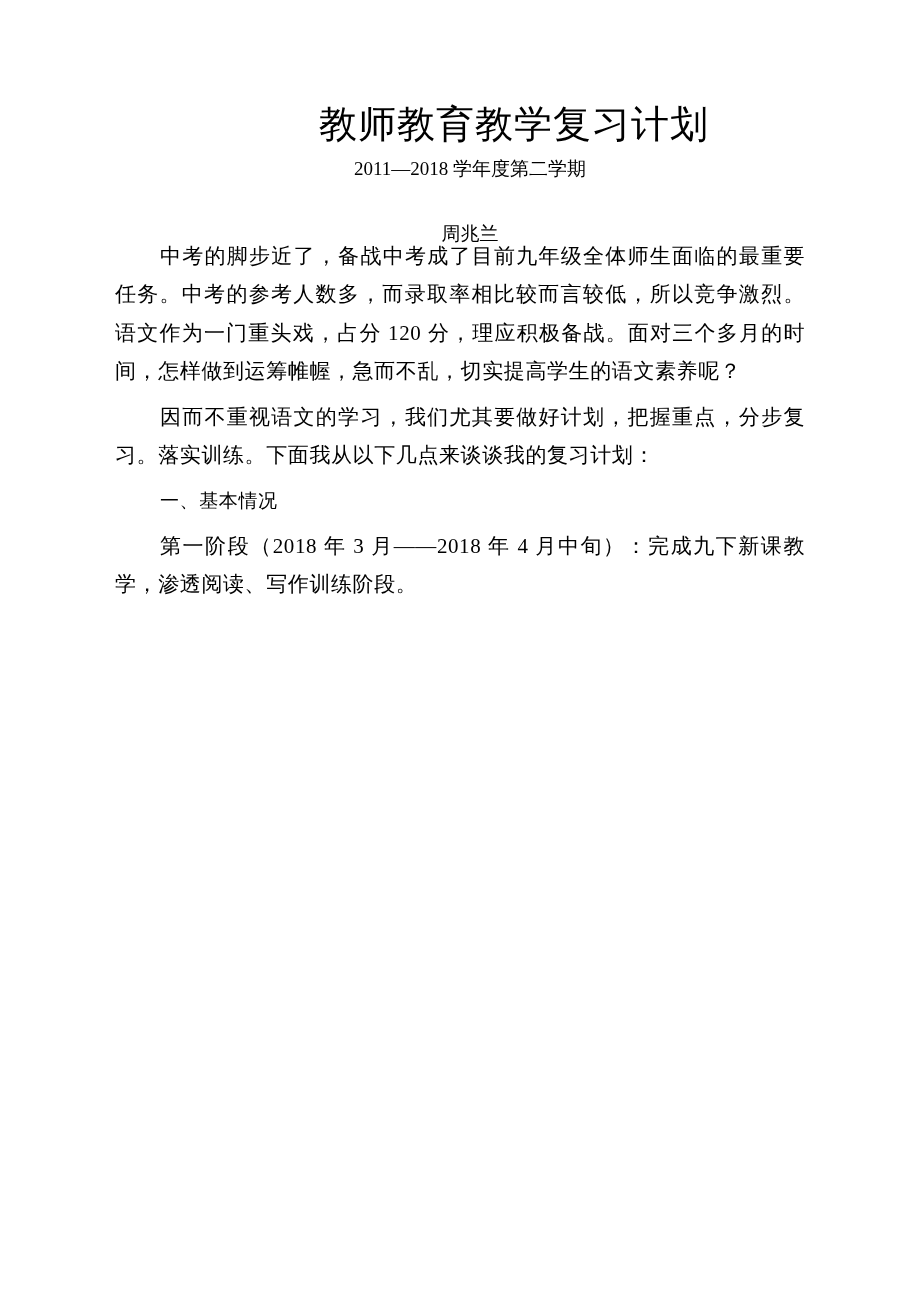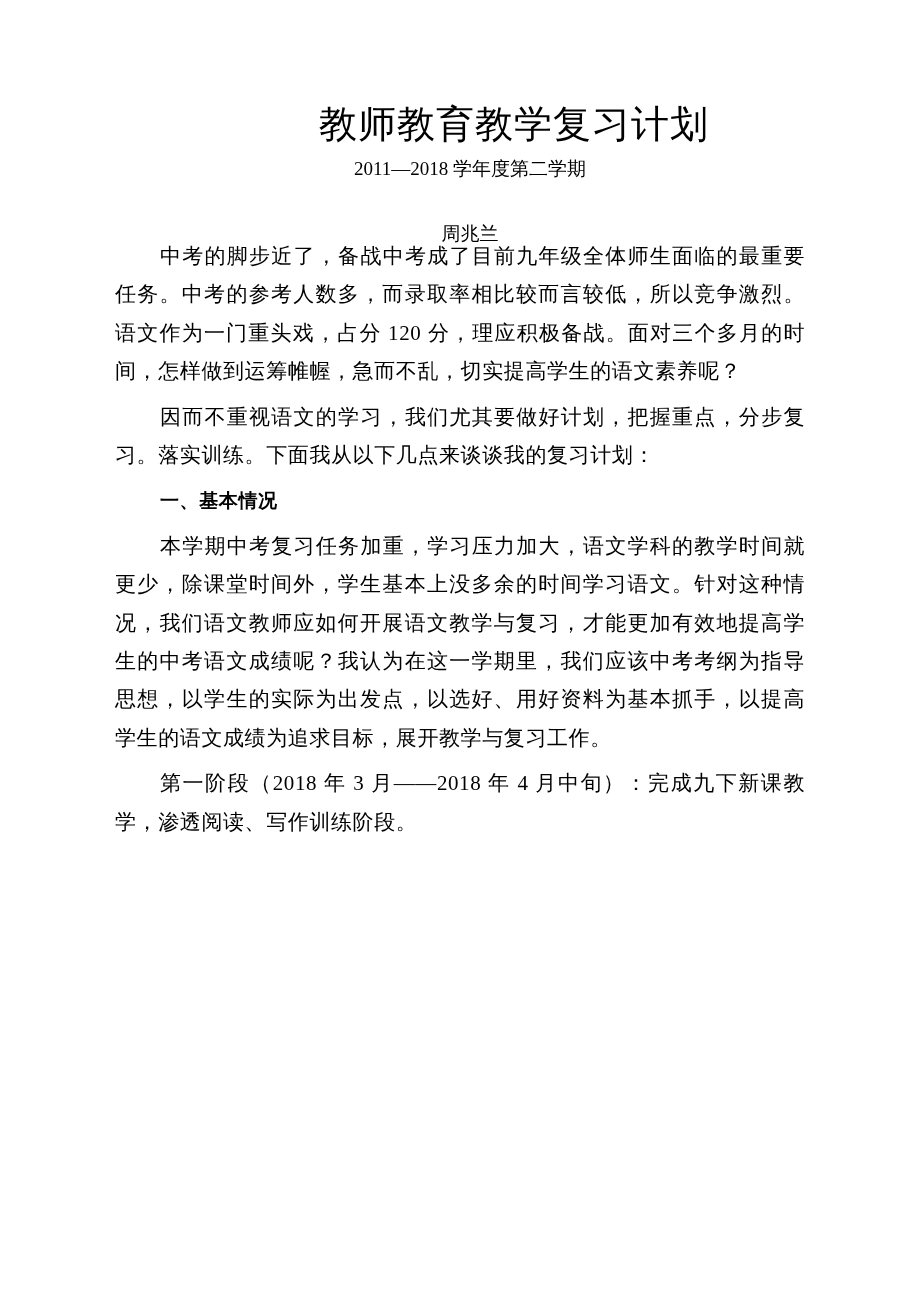--- a/index.html
+++ b/index.html
@@ -65,37 +65,36 @@
     }
     p {
       margin: 7px;
       font-size: 21px;
       line-height: 38.4px;
       text-indent: 45px;
       text-align: justify;
       letter-spacing: 0.6px;
     }
     p.heading {
-      font-weight: bold;
+      font-weight: normal;
       font-family: "DejaVu Sans", "Liberation Sans", sans-serif;
       font-size: 19px;
       line-height: 38.4px;
     }
     p.gap {
       margin-top: 4px;
     }
   </style>
 </head>
 <body>
 
 <div class="page">
   <div class="title">教师教育教学复习计划</div>
   <div class="subtitle">2011—2018 学年度第二学期</div>
   <div class="author">周兆兰</div>
 
   <div class="body">
     <p>中考的脚步近了，备战中考成了目前九年级全体师生面临的最重要任务。中考的参考人数多，而录取率相比较而言较低，所以竞争激烈。语文作为一门重头戏，占分 120 分，理应积极备战。面对三个多月的时间，怎样做到运筹帷幄，急而不乱，切实提高学生的语文素养呢？</p>
     <p>因而不重视语文的学习，我们尤其要做好计划，把握重点，分步复习。落实训练。下面我从以下几点来谈谈我的复习计划：</p>
     <p class="heading">一、基本情况</p>
-    <p class="gap">本学期中考复习任务加重，学习压力加大，语文学科的教学时间就更少，除课堂时间外，学生基本上没多余的时间学习语文。针对这种情况，我们语文教师应如何开展语文教学与复习，才能更加有效地提高学生的中考语文成绩呢？我认为在这一学期里，我们应该中考考纲为指导思想，以学生的实际为出发点，以选好、用好资料为基本抓手，以提高学生的语文成绩为追求目标，展开教学与复习工作。</p>
     <p>第一阶段（2018 年 3 月——2018 年 4 月中旬）：完成九下新课教学，渗透阅读、写作训练阶段。</p>
   </div>
 </div>
 
 </body></html>

